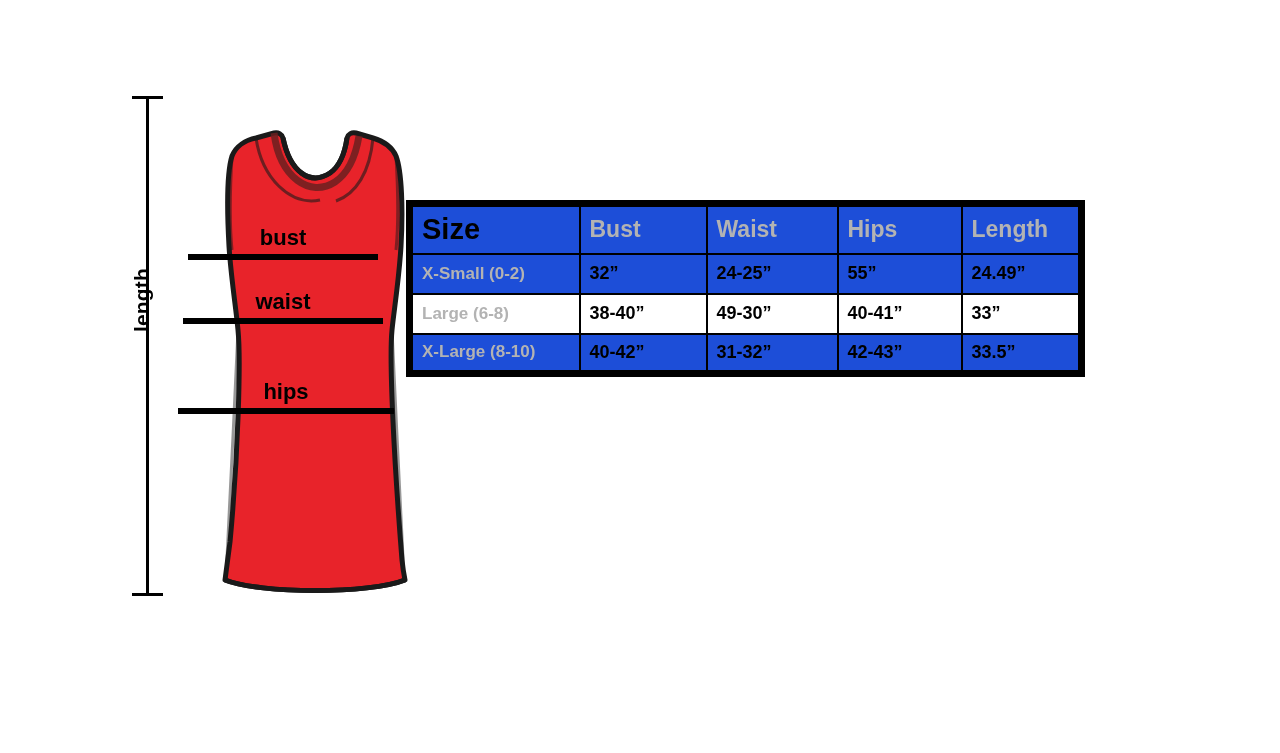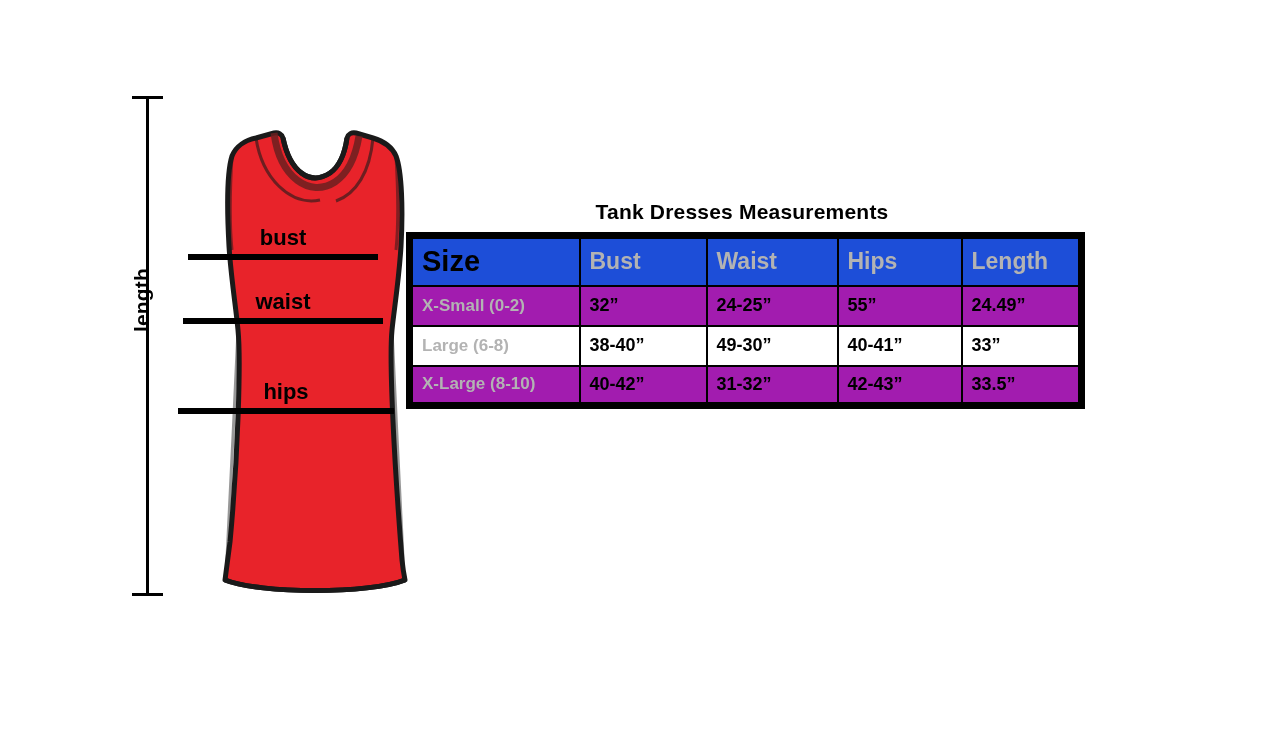--- a/index.html
+++ b/index.html
@@ -128,21 +128,21 @@
     font-size: 23px;
     color: #b3b3b3;
     font-weight: bold;
     background: #1d4ed8;
   }
   table.size-table thead th.size-col-head {
     color: #000;
     font-size: 29px;
   }
   table.size-table tbody tr.shaded td {
-    background: #a21caf;
+    background: #1d4ed8;
   }
   table.size-table tbody td.size-name {
     color: #b3b3b3;
     font-size: 17px;
     font-weight: bold;
   }
   col.c-size   { width: 170px; }
   col.c-bust   { width: 127px; }
   col.c-waist  { width: 131px; }
   col.c-hips   { width: 124px; }
@@ -202,21 +202,20 @@
   <div class="meas-label" id="bust-text">bust</div>
 
   <div class="meas-bar" id="waist-bar"></div>
   <div class="meas-label" id="waist-text">waist</div>
 
   <div class="meas-bar" id="hips-bar"></div>
   <div class="meas-label" id="hips-text">hips</div>
 </div>
 
 <div id="measurements-panel">
-  <div id="table-title">Tank Dresses Measurements</div>
 
   <table class="size-table">
     <colgroup>
       <col class="c-size">
         <col class="c-bust">
         <col class="c-waist">
         <col class="c-hips">
         <col class="c-length">
     </colgroup>
     <thead>

